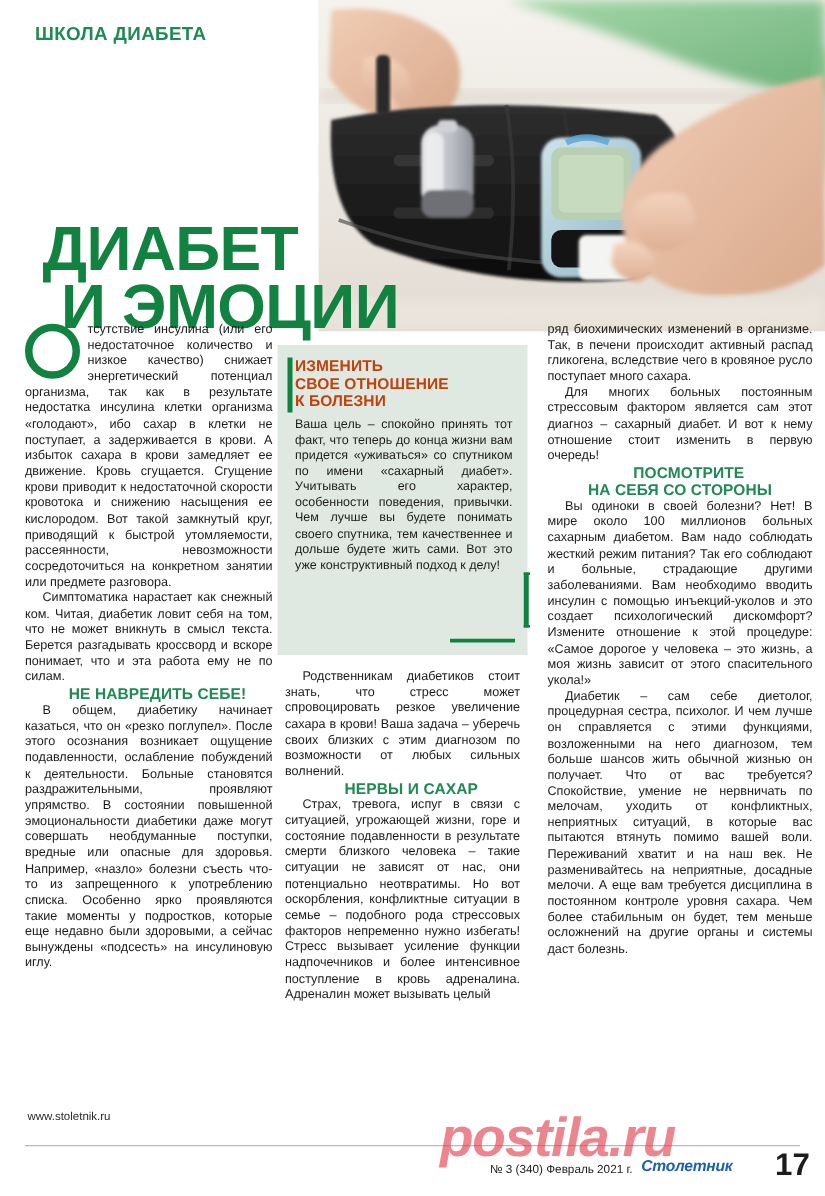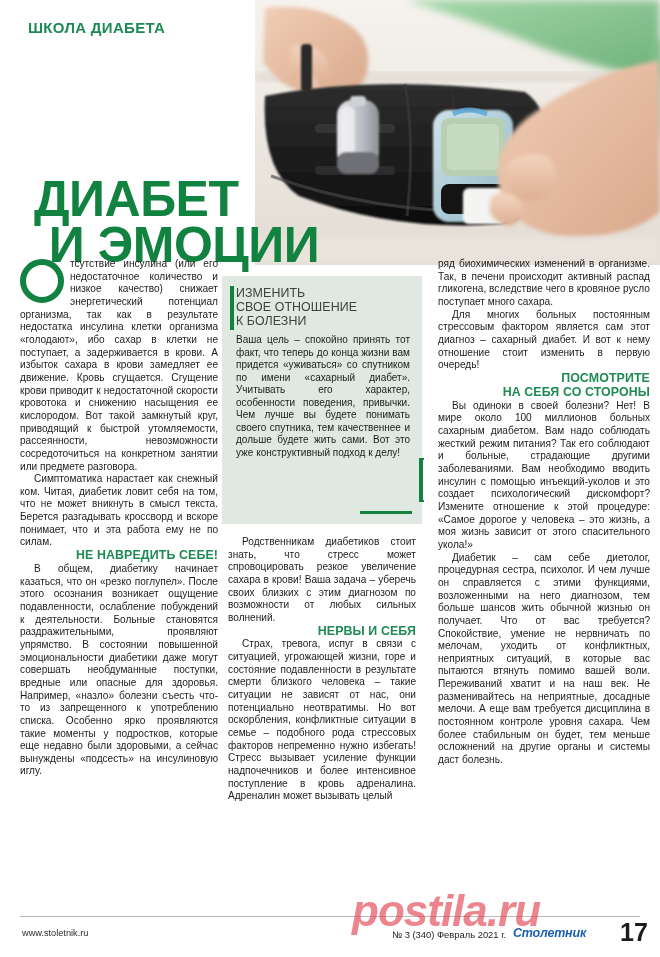--- a/index.html
+++ b/index.html
@@ -90,21 +90,21 @@
     box-sizing: border-box;
   }
 
   .subhead {
     color: #1f8a54;
     font-weight: bold;
     font-size: 12.4px;
     line-height: 1.12;
     margin: 11px 0 3px 0;
     text-indent: 0;
-    text-align: right;
+    text-align: center;
     letter-spacing: 0.1px;
   }
 
   
   .greenbox {
     position: absolute;
     left: 222px;
     top: 276px;
     width: 200px;
     height: 248px;
@@ -117,22 +117,22 @@
     left: 8px;
     top: 10px;
     width: 4px;
     height: 44px;
     background: #11823f;
   }
   .greenbox h3 {
     margin: 0 0 6px 0;
     font-size: 12.4px;
     line-height: 1.13;
-    font-weight: normal;
-    color: #404040;
+    font-weight: bold;
+    color: #c2410c;
     letter-spacing: 0.1px;
   }
   .greenbox p {
     margin: 0;
     font-size: 10px;
     line-height: 1.255;
     color: #1c1c1c;
     text-align: justify;
   }
   .gb-underline {
@@ -162,21 +162,21 @@
     position: absolute;
     left: 20px;
     top: 916px;
     width: 620px;
     height: 1px;
     background: #b9b9b9;
   }
   .site {
     position: absolute;
     left: 22px;
-    top: 928px;
+    top: 888px;
     font-size: 9.2px;
     color: #2b2b2b;
   }
   .issue {
     position: absolute;
     left: 392px;
     top: 929px;
     font-size: 9.4px;
     color: #1c1c1c;
     text-align: center;
@@ -339,21 +339,21 @@
   <div class="col col1">
     <span class="dropcap" title="О"></span>
     <p class="noind">тсутствие инсулина (или его недостаточное количество и низкое качество) снижает энергетический потенциал организма, так как в результате недостатка инсулина клетки организма «голодают», ибо сахар в клетки не поступает, а задерживается в крови. А избыток сахара в крови замедляет ее движение. Кровь сгущается. Сгущение крови приводит к недостаточной скорости кровотока и снижению насыщения ее кислородом. Вот такой замкнутый круг, приводящий к быстрой утомляемости, рассеянности, невозможности сосредоточиться на конкретном занятии или предмете разговора.</p>
     <p>Симптоматика нарастает как снежный ком. Читая, диабетик ловит себя на том, что не может вникнуть в смысл текста. Берется разгадывать кроссворд и вскоре понимает, что и эта работа ему не по силам.</p>
     <p class="subhead">НЕ НАВРЕДИТЬ СЕБЕ!</p>
     <p>В общем, диабетику начинает казаться, что он «резко поглупел». После этого осознания возникает ощущение подавленности, ослабление побуждений к деятельности. Больные становятся раздражительными, проявляют упрямство. В состоянии повышенной эмоциональности диабетики даже могут совершать необдуманные поступки, вредные или опасные для здоровья. Например, «назло» болезни съесть что-то из запрещенного к употреблению списка. Особенно ярко проявляются такие моменты у подростков, которые еще недавно были здоровыми, а сейчас вынуждены «подсесть» на инсулиновую иглу.</p>
   </div>
 
   <div class="col col2" style="top:536px;">
     <p>Родственникам диабетиков стоит знать, что стресс может спровоцировать резкое увеличение сахара в крови! Ваша задача – уберечь своих близких с этим диагнозом по возможности от любых сильных волнений.</p>
-    <p class="subhead">НЕРВЫ И СЕБЯ</p>
+    <p class="subhead">НЕРВЫ И САХАР</p>
     <p>Страх, тревога, испуг в связи с ситуацией, угрожающей жизни, горе и состояние подавленности в результате смерти близкого человека – такие ситуации не зависят от нас, они потенциально неотвратимы. Но вот оскорбления, конфликтные ситуации в семье – подобного рода стрессовых факторов непременно нужно избегать! Стресс вызывает усиление функции надпочечников и более интенсивное поступление в кровь адреналина. Адреналин может вызывать целый</p>
   </div>
 
   <div class="col col3">
     <p class="noind">ряд биохимических изменений в организме. Так, в печени происходит активный распад гликогена, вследствие чего в кровяное русло поступает много сахара.</p>
     <p>Для многих больных постоянным стрессовым фактором является сам этот диагноз – сахарный диабет. И вот к нему отношение стоит изменить в первую очередь!</p>
     <p class="subhead">
       <span>ПОСМОТРИТЕ</span><br>
       <span>НА СЕБЯ СО СТОРОНЫ</span>
     </p>

